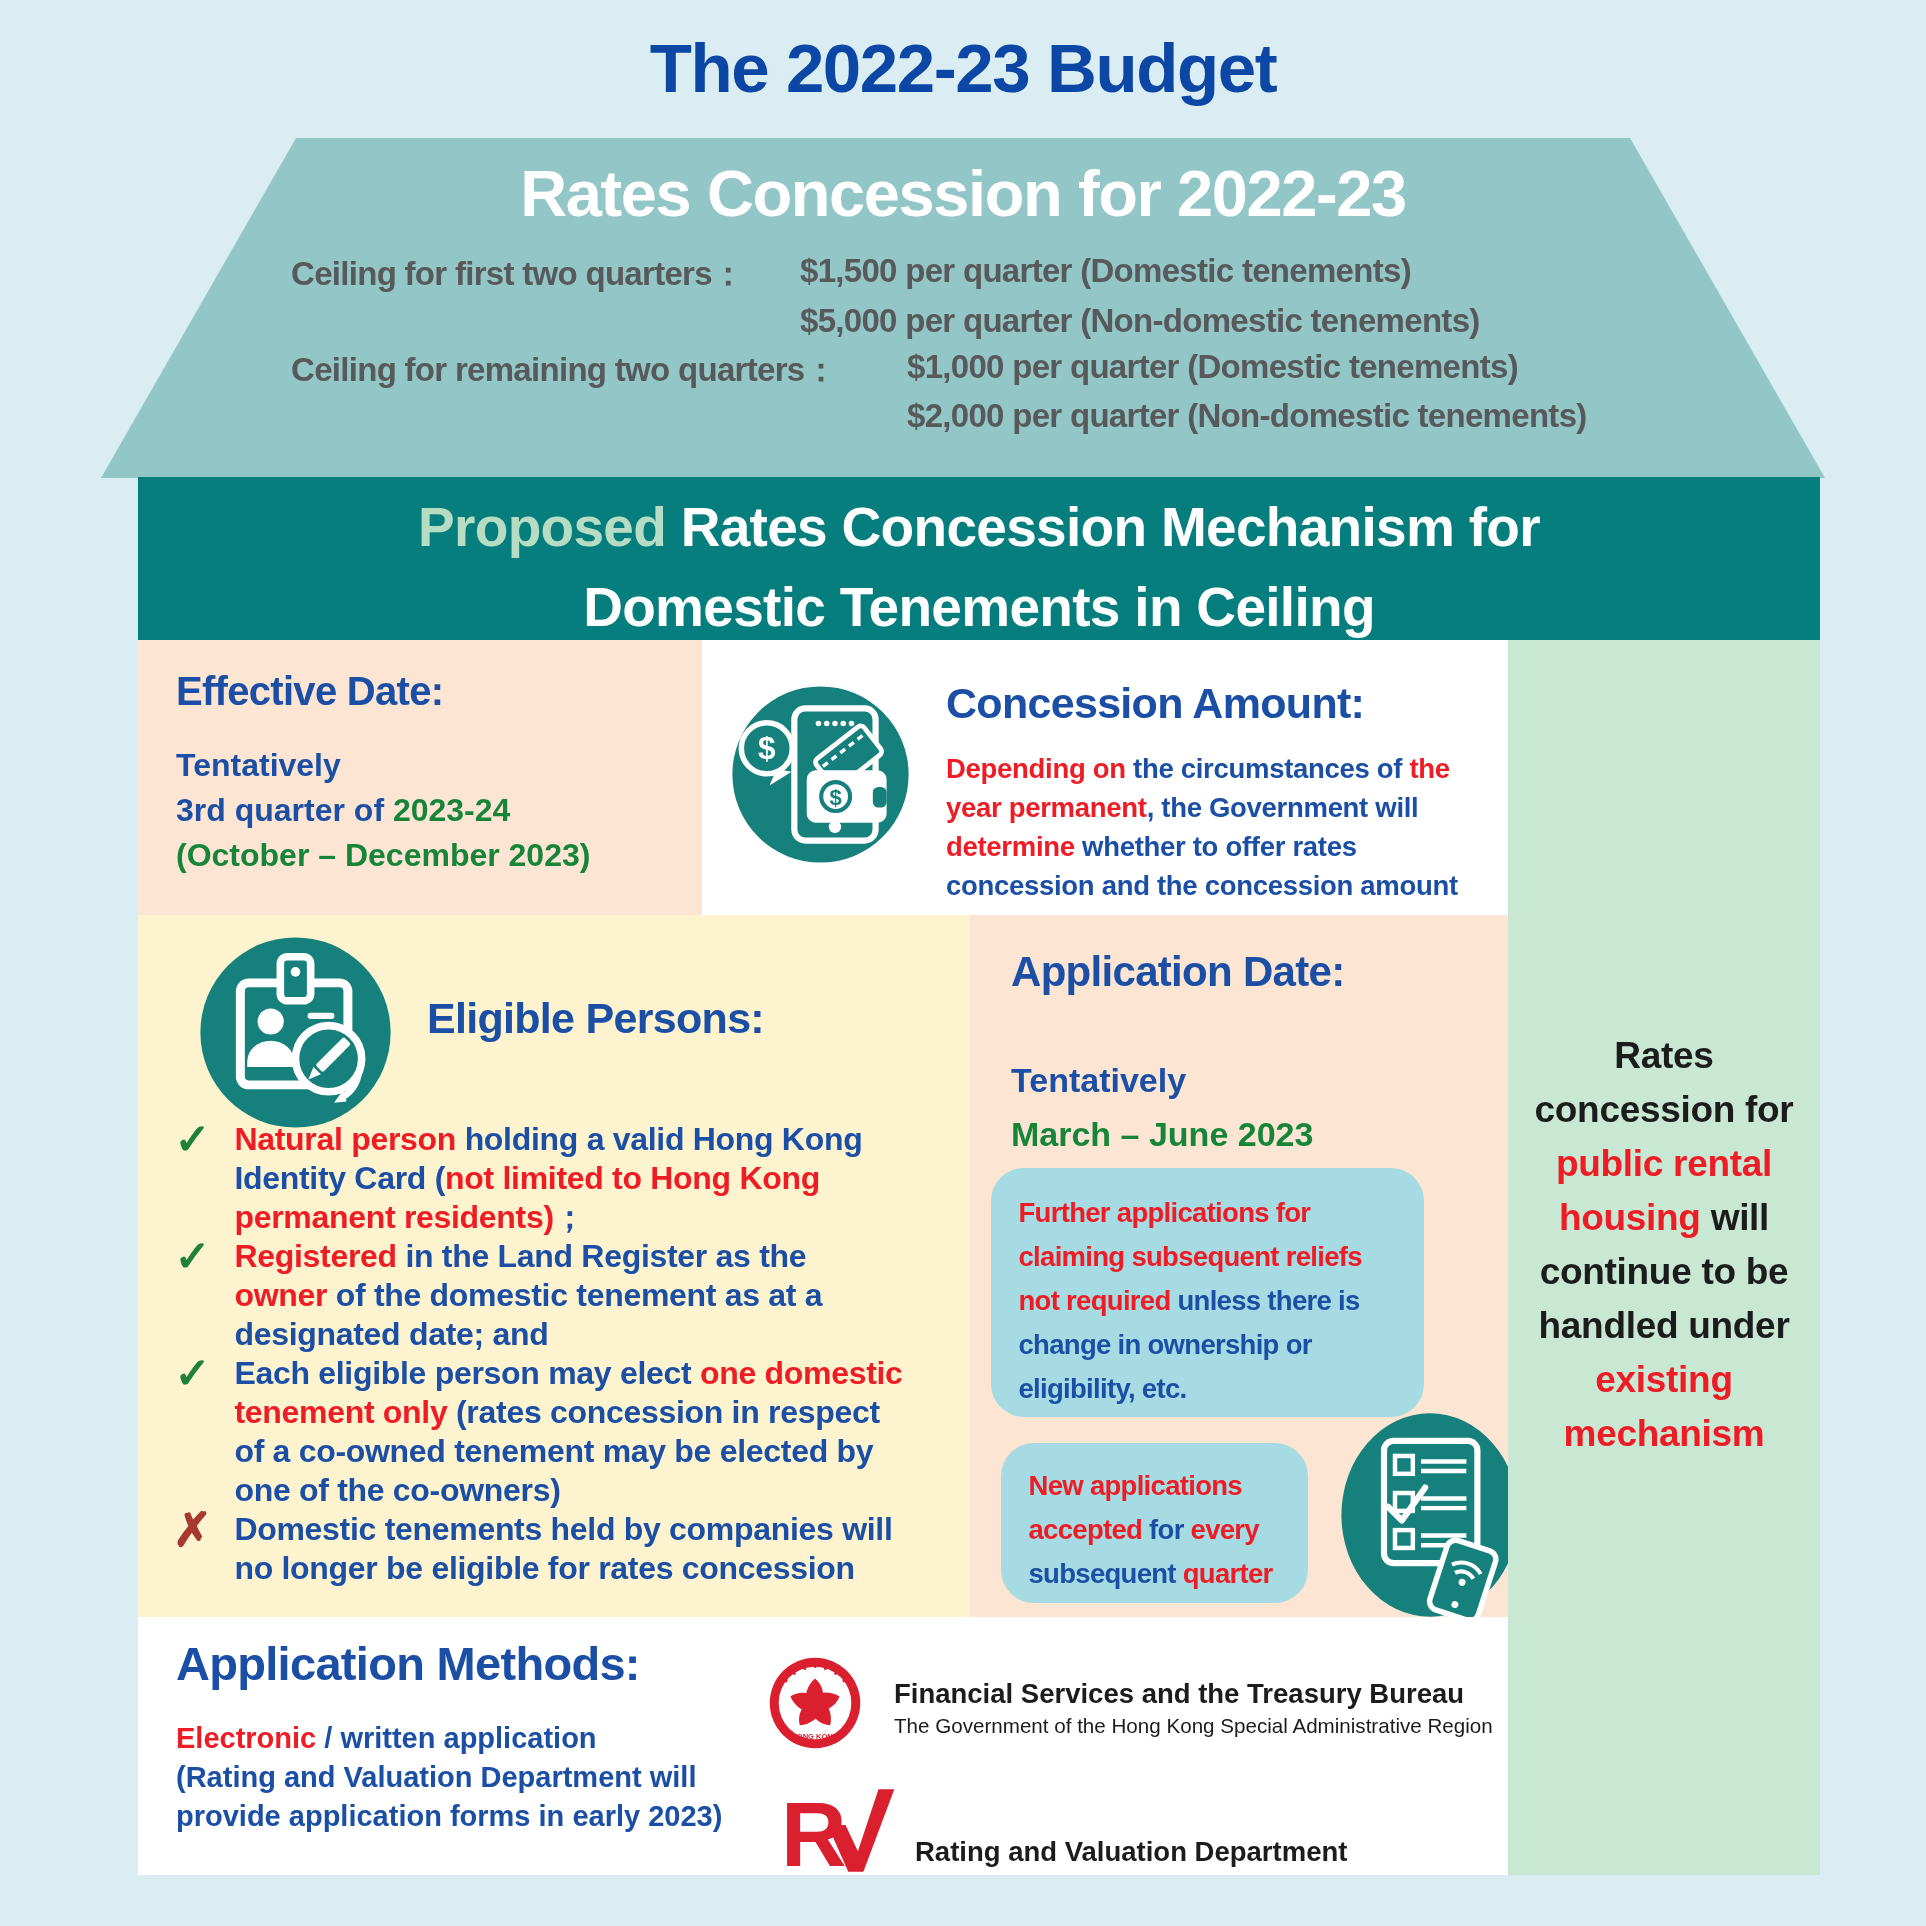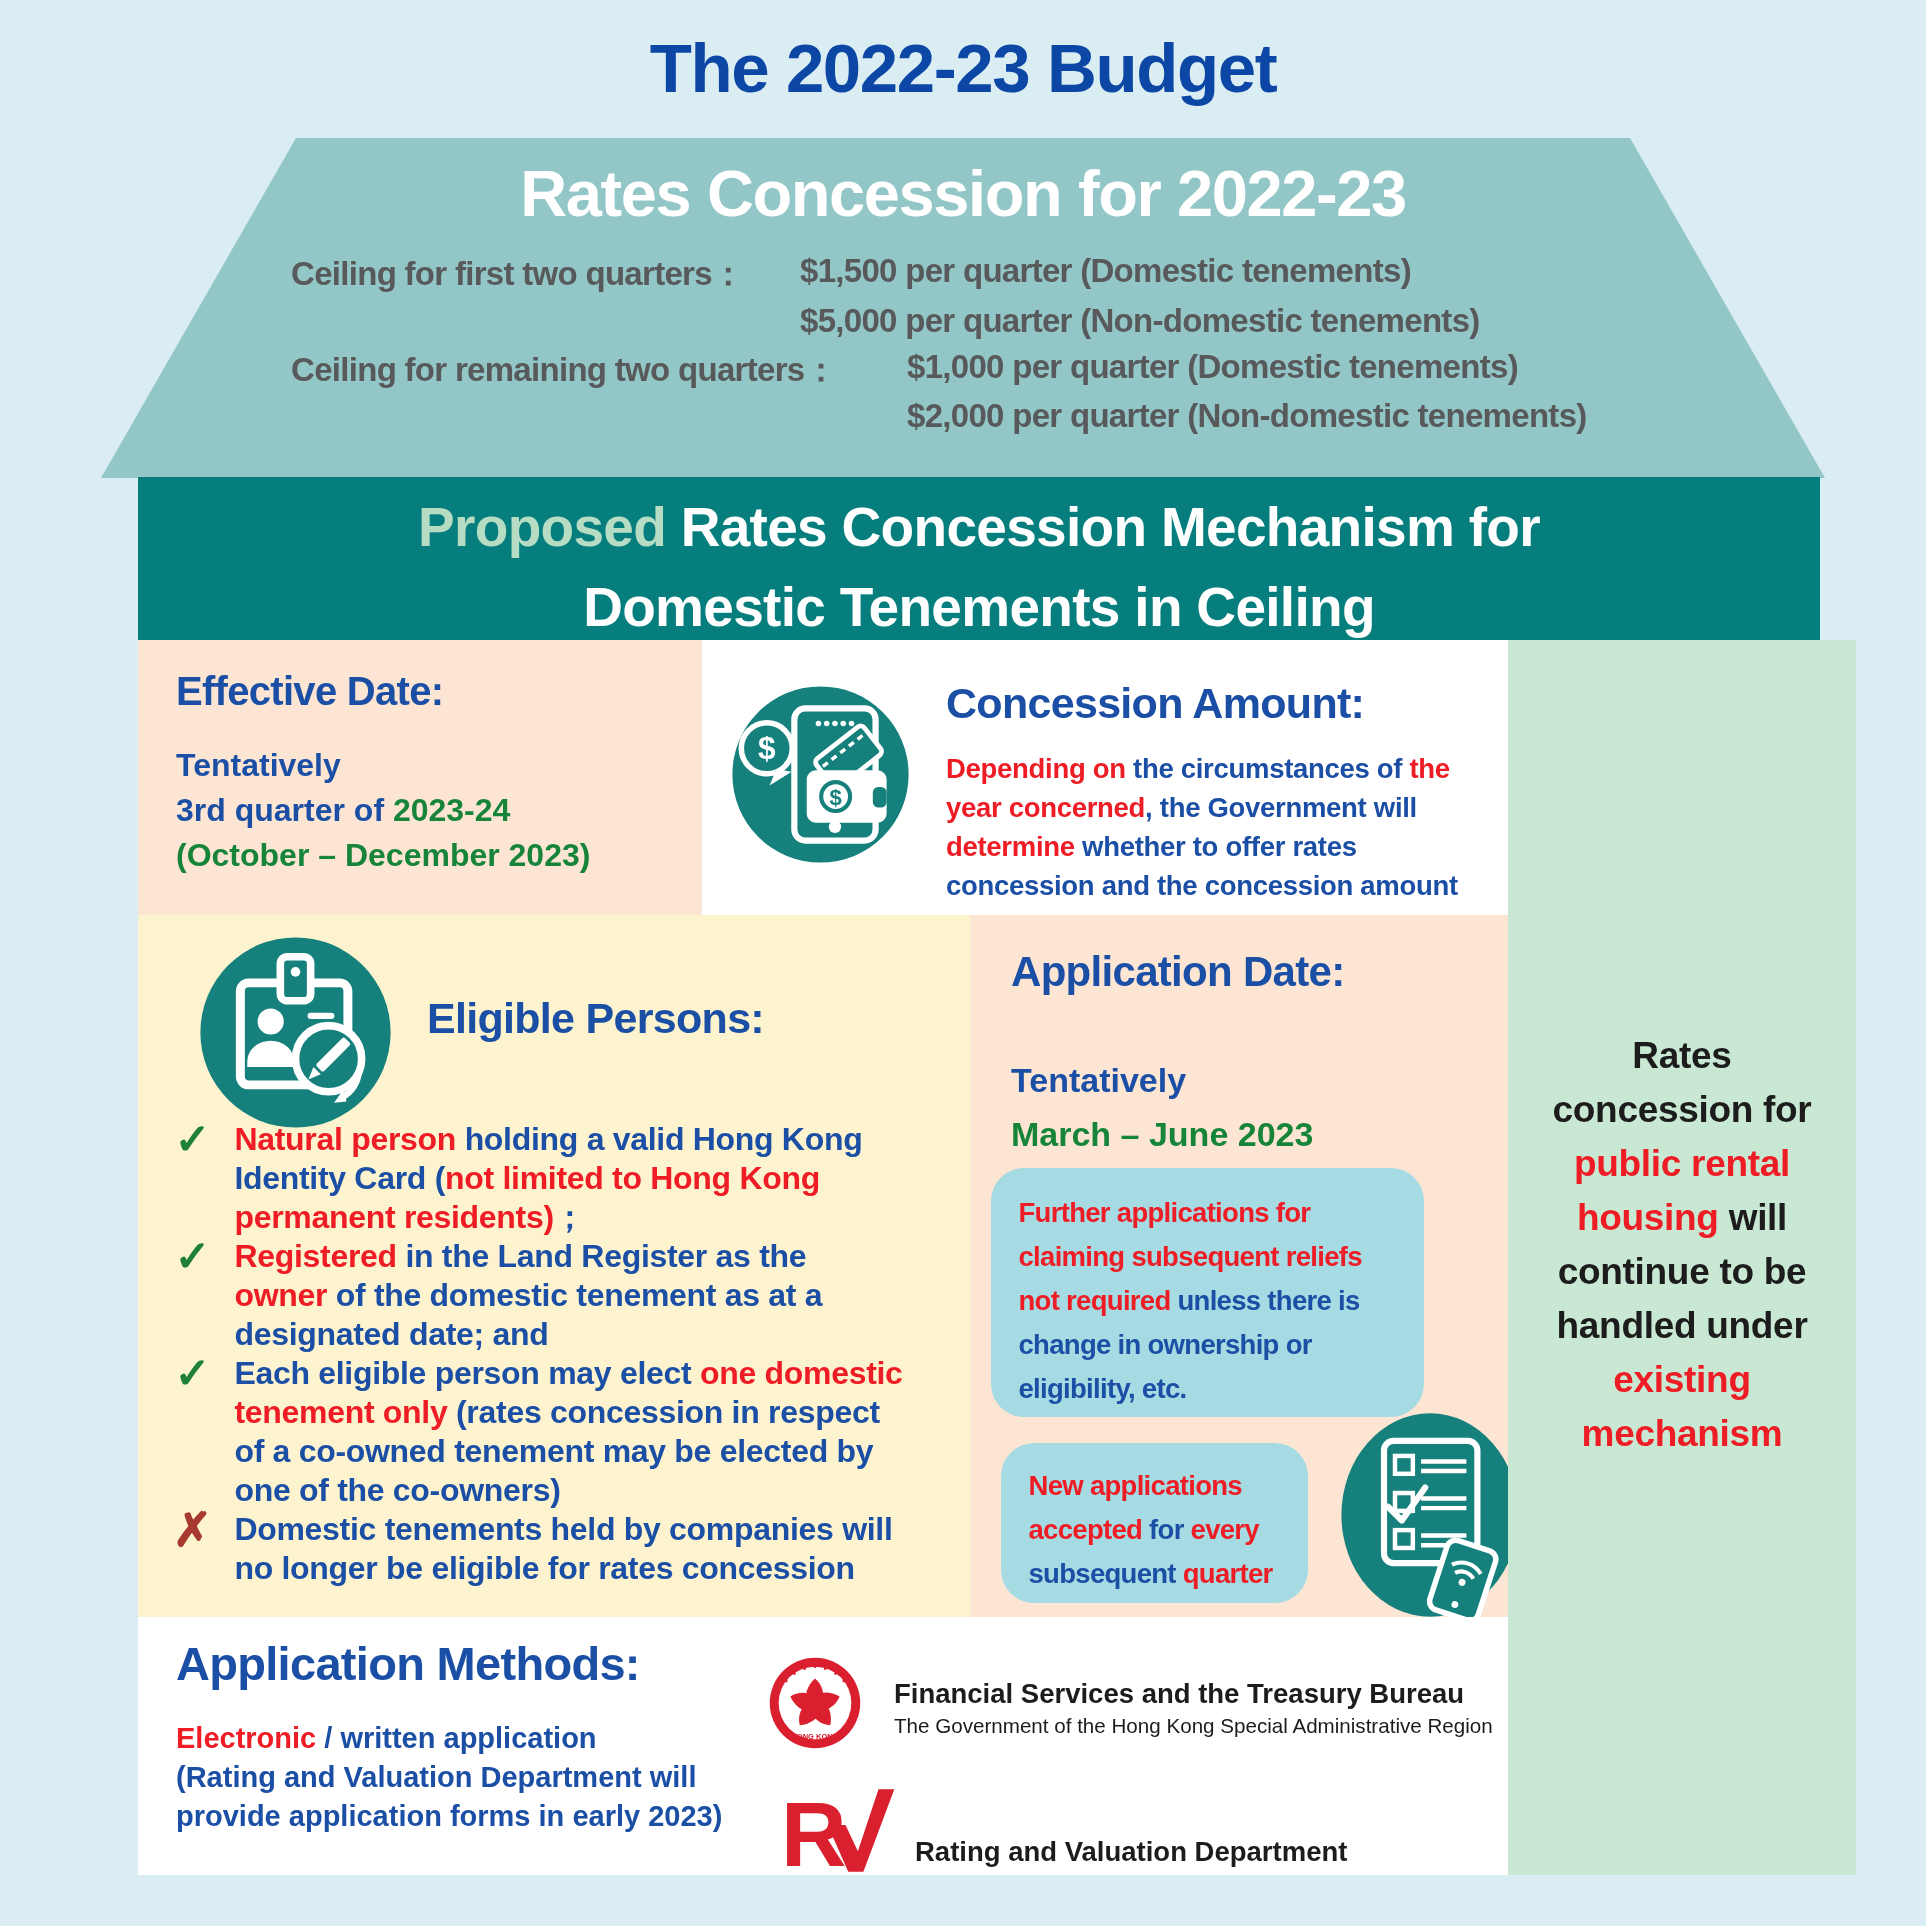--- a/index.html
+++ b/index.html
@@ -30,21 +30,21 @@
 
   .banner{left:138px;top:477px;width:1682px;height:163px;background:var(--bannerTeal);}
   .banner-lines{top:9.6px;left:0;width:100%;text-align:center;font-size:55px;font-weight:bold;
     letter-spacing:-0.7px;line-height:80px;color:var(--white);}
 
   .panel{position:absolute;}
   .p-effective{left:138px;top:640px;width:564px;height:275px;background:var(--peach);}
   .p-concession{left:702px;top:640px;width:806px;height:275px;background:var(--white);}
   .p-eligible{left:138px;top:915px;width:832px;height:702px;background:var(--yellow);}
   .p-appdate{left:970px;top:915px;width:538px;height:702px;background:var(--peach);}
-  .p-sidebar{left:1508px;top:640px;width:348px;height:1235px;background:var(--sideGreen);}
+  .p-sidebar{left:1508px;top:640px;width:312px;height:1235px;background:var(--sideGreen);}
   .p-methods{left:138px;top:1617px;width:1370px;height:258px;background:var(--white);}
 
   .sec-heading{font-weight:bold;color:var(--blue);letter-spacing:-0.7px;white-space:nowrap;}
 
   .eff-heading{left:38px;top:29px;font-size:40px;}
   .eff-lines{left:38px;top:103px;font-size:32px;font-weight:bold;line-height:45px;}
 
   .con-icon{left:29px;top:45px;}
   .con-heading{left:244px;top:39px;font-size:43px;}
   .con-body{left:244px;top:109px;font-size:27.5px;font-weight:bold;line-height:39px;letter-spacing:-0.3px;}
@@ -131,21 +131,21 @@
       <circle cx="152" cy="162" r="21" fill="none" stroke="var(--iconTeal)" stroke-width="6"></circle>
       <text x="152" y="175" font-size="32" font-weight="bold" fill="var(--iconTeal)" text-anchor="middle">$</text>
       <circle cx="52" cy="92" r="37" fill="var(--iconTeal)" stroke="#fff" stroke-width="8"></circle>
       <polygon points="66,122 56,146 88,126" fill="#fff"></polygon>
       <text x="52" y="108" font-size="46" font-weight="bold" fill="#fff" text-anchor="middle">$</text>
     </svg>
   </div>
   <div class="abs sec-heading con-heading">Concession Amount:</div>
   <div class="abs con-body">
       <div class="rich-line"><span class="c-red">Depending on </span><span class="c-blue">the circumstances of </span><span class="c-red">the</span></div>
-      <div class="rich-line"><span class="c-red">year concerned</span><span class="c-blue">, the Government will</span></div>
+      <div class="rich-line"><span class="c-red">year permanent</span><span class="c-blue">, the Government will</span></div>
       <div class="rich-line"><span class="c-red">determine</span><span class="c-blue"> whether to offer rates</span></div>
       <div class="rich-line"><span class="c-blue">concession and the concession amount</span></div>
     </div>
 </div>
 
 <div class="panel p-eligible">
   <div class="abs eli-icon">
     <svg width="193" height="193" viewBox="0 0 280 280">
       <circle cx="140" cy="140" r="138" fill="var(--iconTeal)"></circle>
       <rect x="60" y="68" width="156" height="148" rx="12" fill="none" stroke="#fff" stroke-width="13"></rect>

